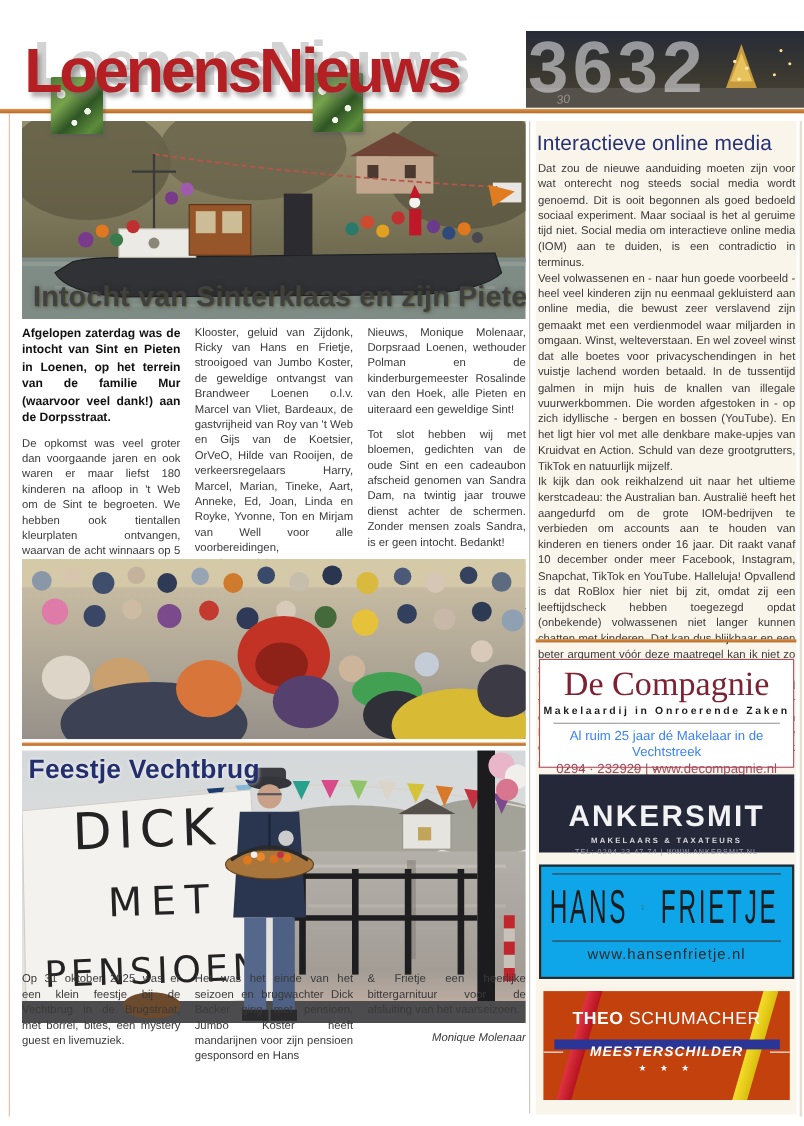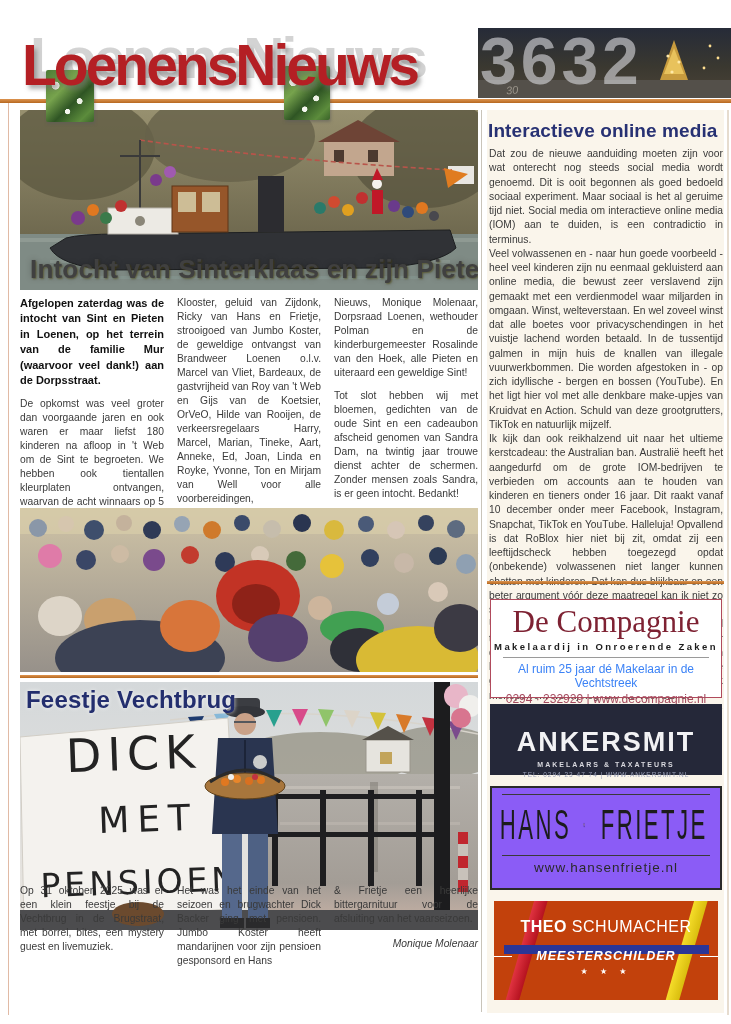--- a/index.html
+++ b/index.html
@@ -53,40 +53,40 @@
   .textgrid .tcol{flex:1 1 0;}
   .tg-main{left:20px;top:296px;width:458px;height:208px;}
   .tg-bottom{left:20px;top:884px;width:458px;height:80px;}
   .tcol p{margin:0 0 9px 0;font-size:10.3px;line-height:1.36;text-align:justify;color:#3a3a3a;}
   .tcol p.intro{font-weight:700;font-size:11px;line-height:1.4;color:#111;}
   .sig{font-style:italic;text-align:right;color:#3a3a3a;font-size:10.3px;margin-top:12px;}
 
   
   .right-col{position:absolute;left:487px;top:110px;width:237px;height:903px;background:#faf5eb;}
   .issue-info{font-size:10.8px;font-weight:700;line-height:1.38;color:#141414;padding:2px 1px 0 2px;}
-  .col-title{font-size:19px;font-weight:700;color:#273173;margin:10px 0 5px 0;padding-left:1px;letter-spacing:.1px;}
+  .col-title{font-size:19px;font-weight:400;color:#273173;margin:10px 0 5px 0;padding-left:1px;letter-spacing:.1px;}
   .col-body{padding:0 1px 0 2px;}
   .col-body p{margin:0;font-size:10.3px;line-height:1.385;text-align:justify;color:#3a3a3a;}
   .col-sig{font-style:italic;text-align:right;font-size:10.5px;color:#3a3a3a;margin-top:3px;padding-right:2px;}
 
   
   .ad{position:absolute;box-sizing:border-box;text-align:center;}
   .ad-compagnie{left:490px;top:599px;width:232px;height:99px;background:#fff;border:1px solid #b04a5c;}
   .comp-name{font-family:"Liberation Serif",serif;font-size:31px;color:#7e2233;line-height:1.05;margin-top:6px;}
   .comp-tagline{font-size:9.5px;font-weight:700;letter-spacing:2.4px;color:#1c1c1c;margin-top:2px;}
   .comp-line{border-top:1px solid #9a9a9a;margin:5px 12px 4px 12px;}
   .comp-slogan{font-size:12px;color:#3b82f6;}
   .comp-contact{font-size:12px;color:#a54a5e;margin-top:2px;}
 
   .ad-ankersmit{left:490px;top:704px;width:232px;height:71px;background:#252839;color:#fff;}
   .ank-name{font-size:27px;font-weight:700;letter-spacing:2px;color:#f2f2f4;margin-top:23px;}
   .ank-tagline{font-size:7px;font-weight:700;letter-spacing:2px;color:#d8d8de;margin-top:3px;}
   .ank-contact{font-size:6.5px;letter-spacing:1px;color:#9aa0b8;margin-top:3px;}
 
-  .ad-hansfrietje{left:490px;top:786px;width:232px;height:104px;background:#8b5cf6;border:2px solid #2a2a2a;}
+  .ad-hansfrietje{left:490px;top:786px;width:232px;height:104px;background:#0ea5e9;border:2px solid #2a2a2a;}
   .hf-topline{border-top:1px solid #3a3a3a;margin:6px 10px 0 10px;}
   .hf-row{display:flex;justify-content:center;align-items:center;height:60px;gap:4px;}
   .hf-name{display:inline-block;font-size:27px;font-weight:400;letter-spacing:3px;color:#1c1c1c;
     transform:scale(.82,1.6);}
   .hf-botline{border-top:1px solid #3a3a3a;margin:0 10px;}
   .hf-web{font-size:13.5px;color:#2a2a2a;letter-spacing:1px;padding-top:4px;}
 
   .ad-schumacher{left:494px;top:901px;width:224px;height:99px;background:#c2410c;overflow:hidden;}
   .sch-stripe{position:absolute;width:13px;height:140px;top:-20px;}
   .sch-red{left:26px;background:linear-gradient(90deg,#e03341,#b5121f);transform:rotate(16deg);}

